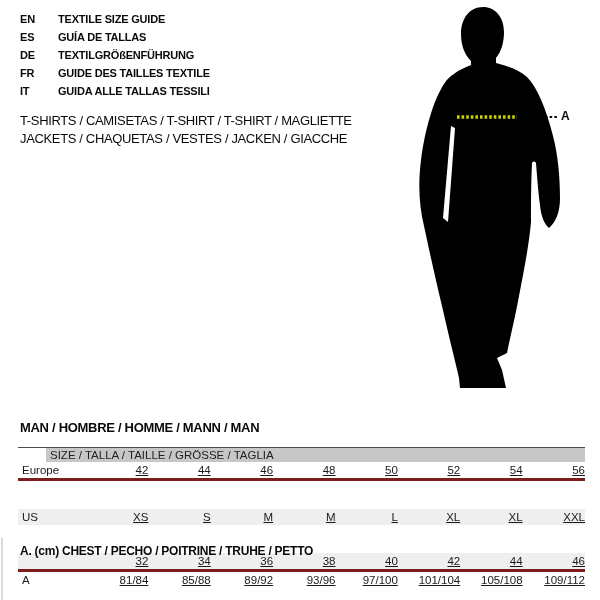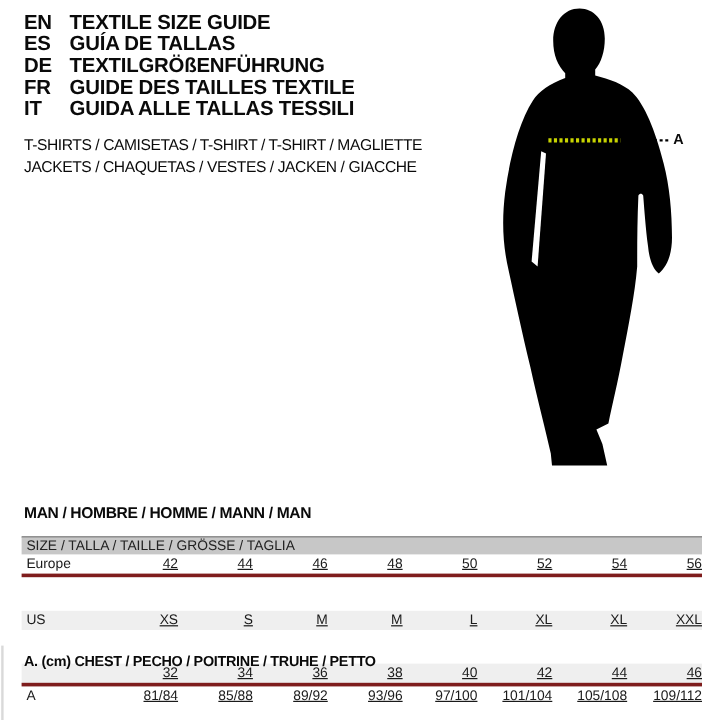--- a/index.html
+++ b/index.html
@@ -2,34 +2,34 @@
 <html><head>
 <meta charset="utf-8">
 <style>
   html,body{margin:0;padding:0;}
   body{
     width:600px;height:600px;position:relative;background:#ffffff;
     font-family:"Liberation Sans", sans-serif;color:#0a0a0a;overflow:hidden;
   }
   
   .lang-list{position:absolute;left:20px;top:10px;}
-  .lang-row{display:flex;line-height:18px;font-size:17px;font-weight:700;letter-spacing:-0.2px;}
+  .lang-row{display:flex;line-height:18px;font-size:11px;font-weight:700;letter-spacing:-0.2px;}
   .lang-code{width:38px;flex:0 0 38px;}
   .lang-label{white-space:nowrap;}
   
   .categories{position:absolute;left:20px;top:112px;}
   .cat-line{line-height:18px;font-size:13px;font-weight:400;letter-spacing:-0.35px;white-space:nowrap;}
   
   .figure-svg{position:absolute;left:415px;top:0;width:170px;height:395px;}
   .measure-label{position:absolute;left:561px;top:109px;font-size:12px;font-weight:700;}
   
   .section-title{position:absolute;left:20px;top:420px;font-size:13px;font-weight:700;letter-spacing:-0.3px;white-space:nowrap;}
   
   .size-table{position:absolute;left:18px;top:447px;width:567px;border-top:1px solid #4a4a4a;font-size:11.5px;color:#1a1a1a;}
-  .st-header{background:#c7c7c7;height:14px;line-height:14px;padding:0 0 0 4px;color:#222;white-space:nowrap;}
+  .st-header{background:#c7c7c7;height:14px;line-height:14px;padding:0 0 0 4px;color:#222;white-space:nowrap;margin-left:28px;}
   .st-row{display:flex;height:16px;line-height:16px;}
   .st-row.gray{background:#efefef;margin-top:28px;}
   .st-row.line-after{border-bottom:3px solid #7f1d1d;}
   .st-label{flex:0 0 64px;padding-left:4px;text-align:left;}
   .st-cell{flex:1;text-align:right;text-decoration:underline;}
   
   .footnote{position:absolute;left:20px;top:544px;font-size:12px;font-weight:700;letter-spacing:-0.25px;white-space:nowrap;}
   
   .edge-line{position:absolute;left:1px;top:538px;width:2px;height:62px;background:#d9d9d9;}
 </style>

